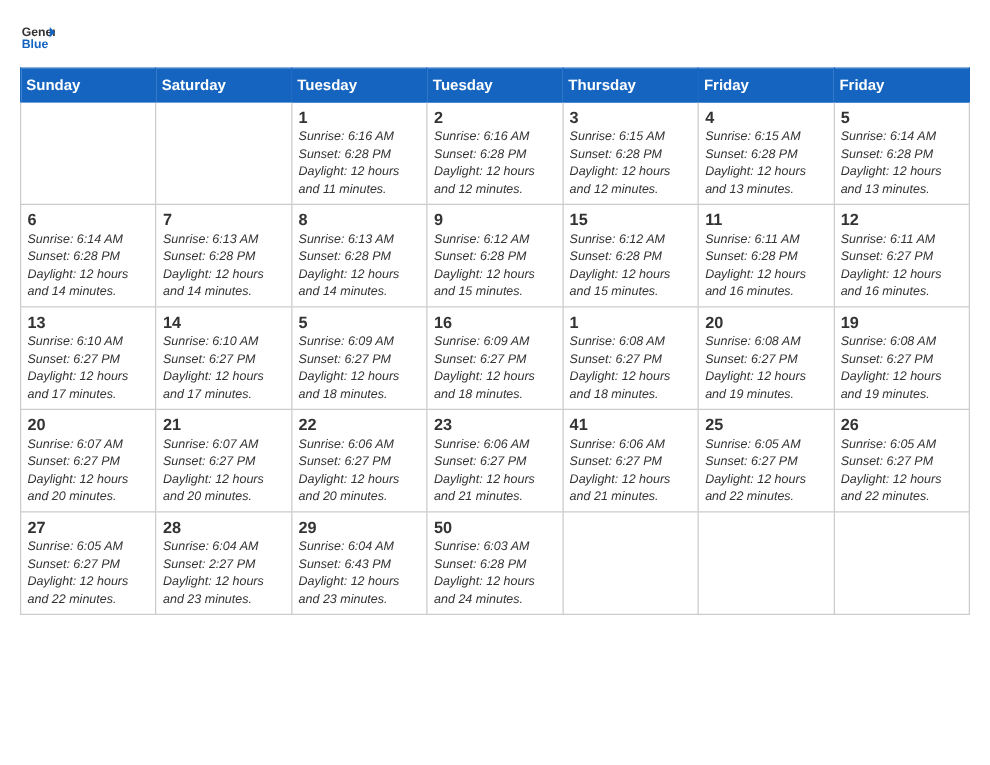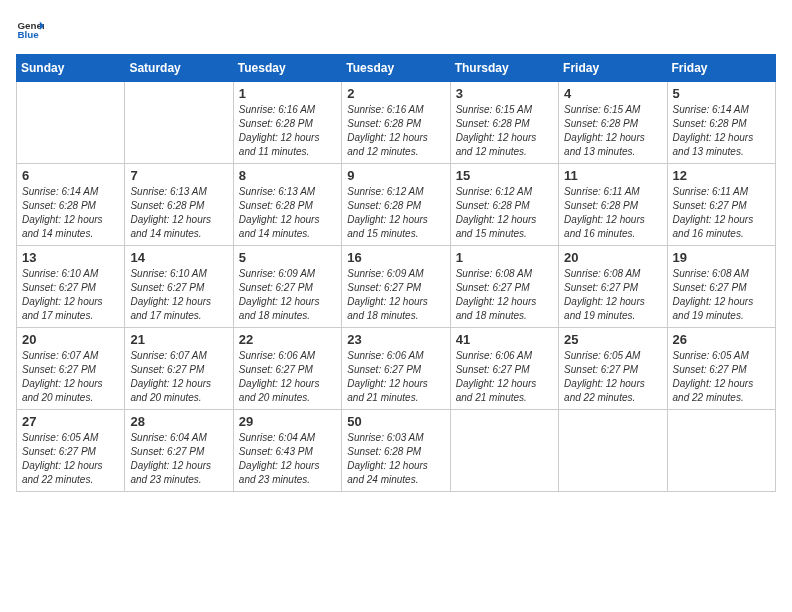--- a/index.html
+++ b/index.html
@@ -272,21 +272,21 @@
       <tr>
         <td>
           <div class="day-number">27</div>
           <div class="day-info">Sunrise: 6:05 AM
 Sunset: 6:27 PM
 Daylight: 12 hours and 22 minutes.</div>
         </td>
         <td>
           <div class="day-number">28</div>
           <div class="day-info">Sunrise: 6:04 AM
-Sunset: 6:27 PM
+Sunset: 2:27 PM
 Daylight: 12 hours and 23 minutes.</div>
         </td>
         <td>
           <div class="day-number">29</div>
           <div class="day-info">Sunrise: 6:04 AM
 Sunset: 6:43 PM
 Daylight: 12 hours and 23 minutes.</div>
         </td>
         <td>
           <div class="day-number">50</div>

